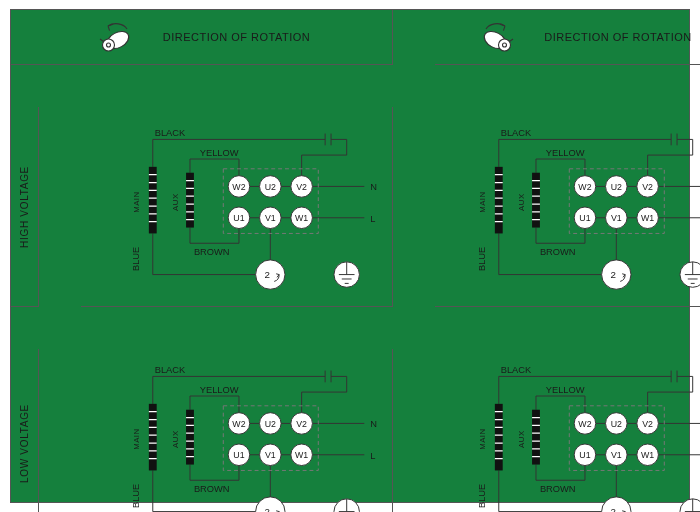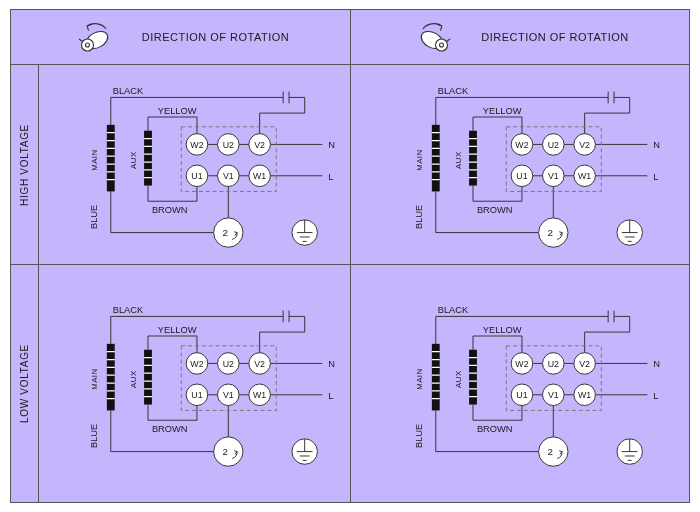--- a/index.html
+++ b/index.html
@@ -1,24 +1,25 @@
 <!DOCTYPE html>
 <html><head>
 <meta charset="utf-8">
 <style>
   * { margin:0; padding:0; box-sizing:border-box; }
   html,body { width:700px; height:512px; background:#ffffff; font-family:"Liberation Sans",sans-serif; }
   body { position:relative; overflow:hidden; }
 
   .frame {
     position:absolute; left:10px; top:9px; width:680px; height:494px;
-    border:1px solid #555; background:#c4b5fd;
+    border:1px solid #555; background:#15803d;
     display:grid;
     grid-template-columns:28px 312px 1fr;
     grid-template-rows:55px 200px 1fr;
+    gap:42px;
   }
   .bb { border-bottom:1px solid #555; }
   .br { border-right:1px solid #555; }
 
   .header-cell {
     display:flex; align-items:center; justify-content:center; gap:24px;
     font-size:11px; letter-spacing:0.5px; color:#1a1a1a;
   }
   .header-left { grid-column:1 / 3; }
 

